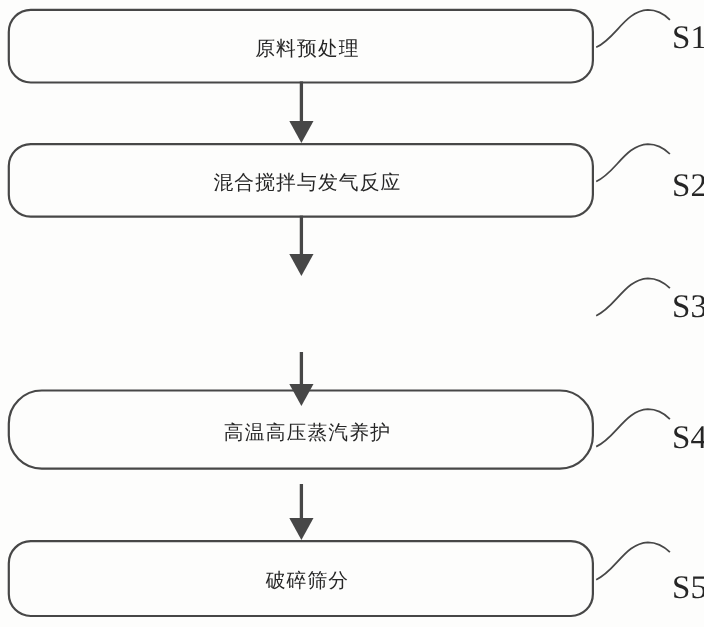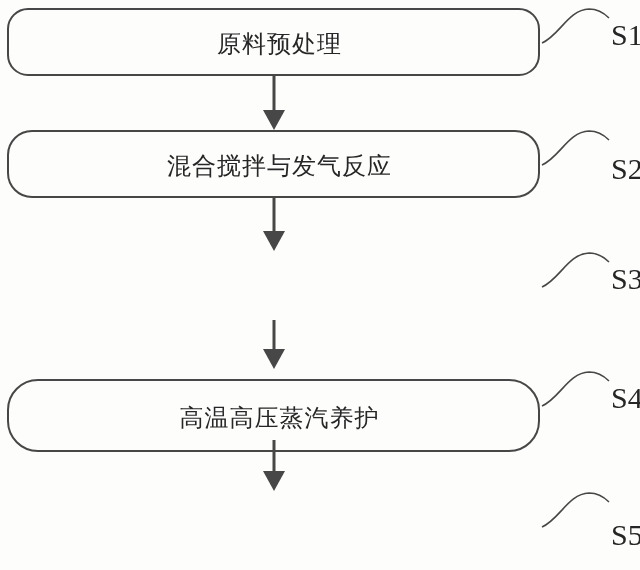--- a/index.html
+++ b/index.html
@@ -21,31 +21,31 @@
     width: 529px;
     border: 2px solid var(--line, #474747);
     border-radius: 21px;
     display: flex;
     align-items: center;
     justify-content: center;
     box-sizing: content-box;
     background: transparent;
   }
   .flow-box .step-label {
-    font-size: 24px;
+    font-size: 18px;
     color: var(--ink, #262626);
     letter-spacing: 1px;
     padding-left: 12px;
     padding-top: 4px;
     white-space: nowrap;
   }
   .box-1 { top: 8px;   height: 64px; }
-  .box-2 { top: 130px; height: 64px; border-radius: 25px; }
+  .box-2 { top: 130px; height: 64px; }
   .box-3 { top: 251px; height: 67px; }
-  .box-4 { top: 379px; height: 69px; border-radius: 31px; }
+  .box-4 { top: 354px; height: 69px; border-radius: 31px; }
   .box-5 { top: 491px; height: 66px; }
 
   .connector-layer {
     position: absolute;
     top: 0;
     left: 0;
     width: 640px;
     height: 570px;
     pointer-events: none;
   }
@@ -82,20 +82,23 @@
 
   <div class="flow-box box-1">
     <span class="step-label">原料预处理</span>
   </div>
   <div class="flow-box box-2">
     <span class="step-label">混合搅拌与发气反应</span>
   </div>
   <div class="flow-box box-4">
     <span class="step-label">高温高压蒸汽养护</span>
   </div>
+  <div class="flow-box box-5">
+    <span class="step-label">破碎筛分</span>
+  </div>
 
   <svg class="connector-layer" viewBox="0 0 640 570" xmlns="http://www.w3.org/2000/svg">
 
     <g>
       <line x1="274" y1="74" x2="274" y2="112"></line>
       <polygon points="263,110 285,110 274,130"></polygon>
     </g>
     <g>
       <line x1="274" y1="196" x2="274" y2="233"></line>
       <polygon points="263,231 285,231 274,251"></polygon>

